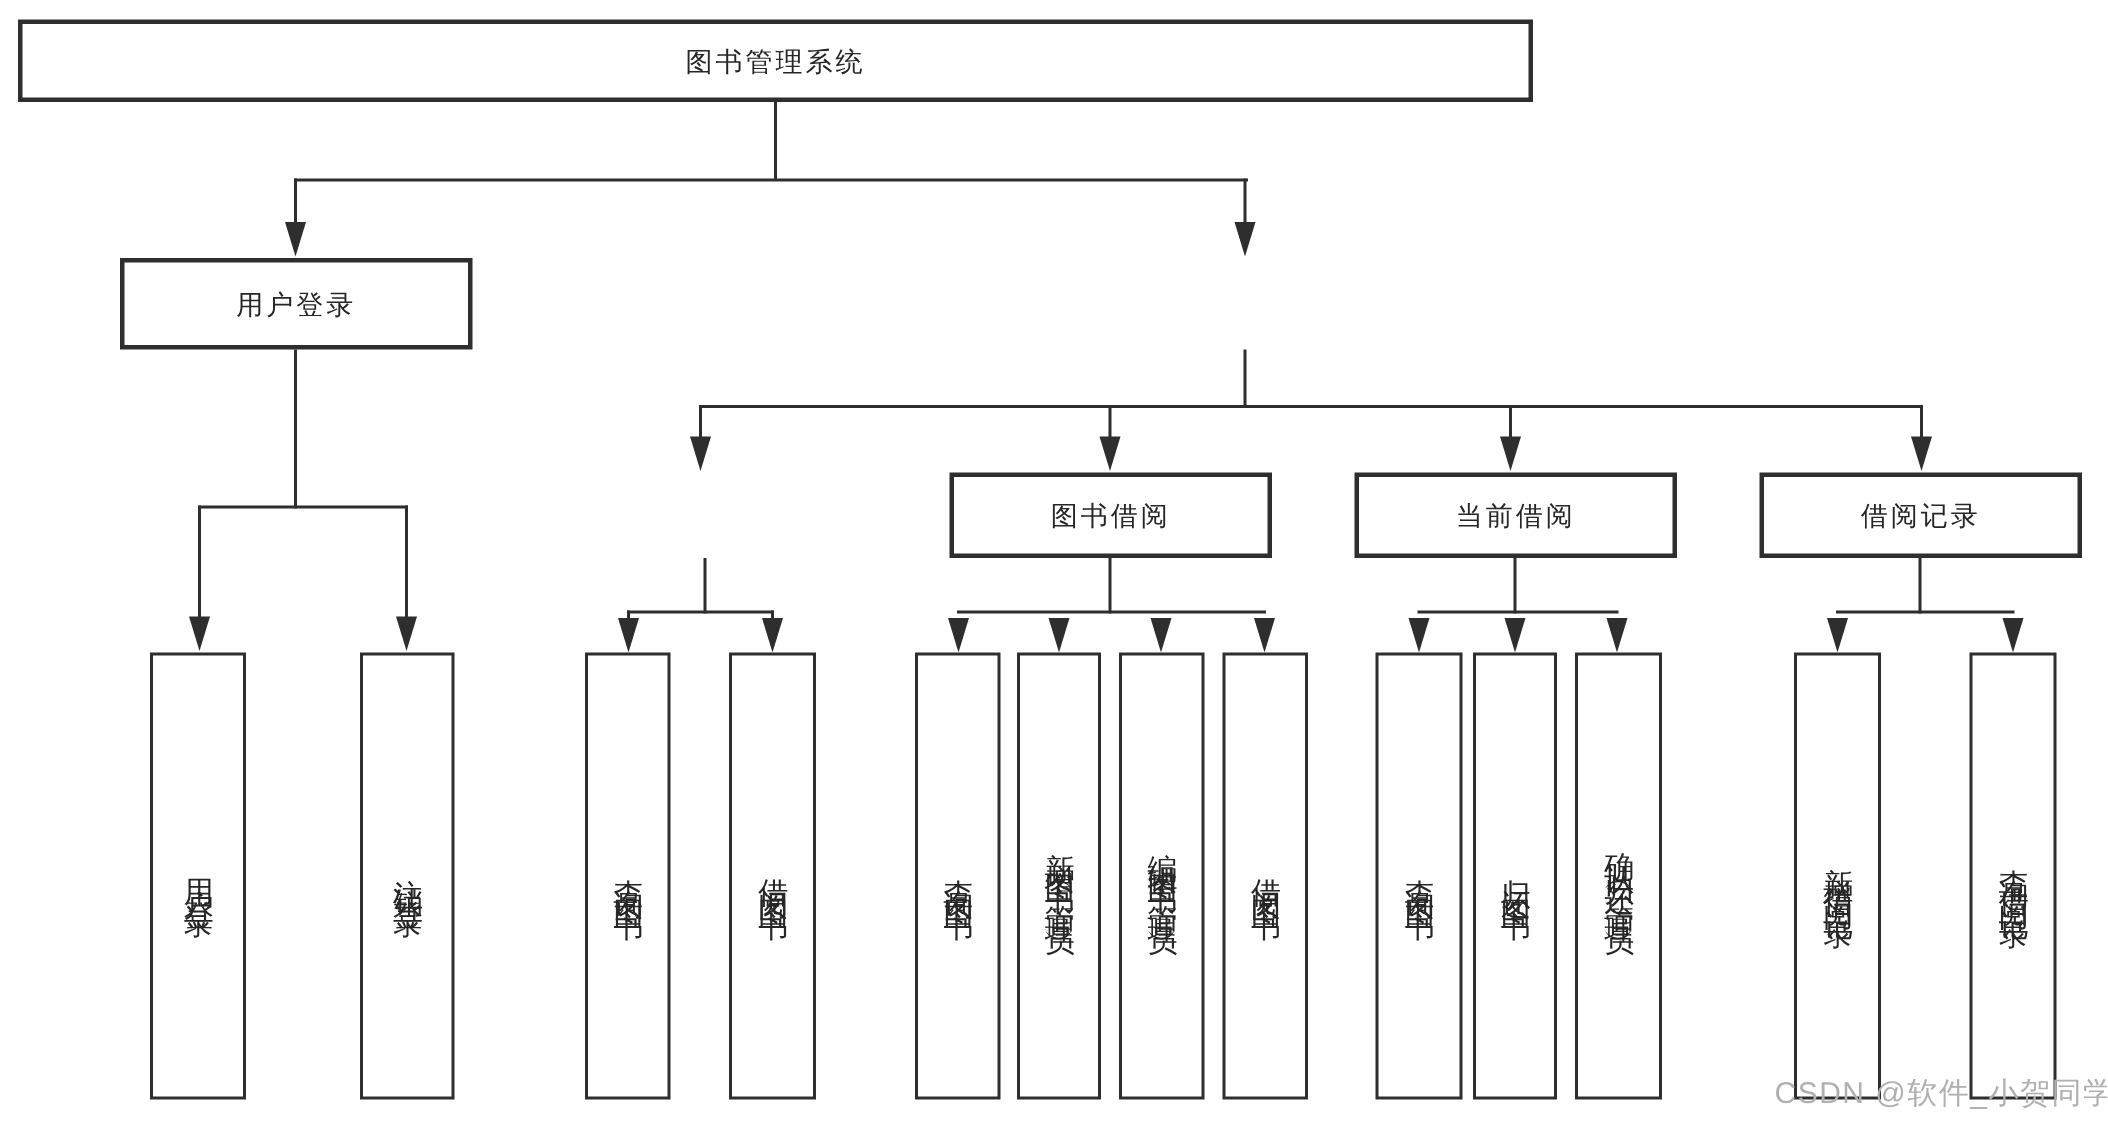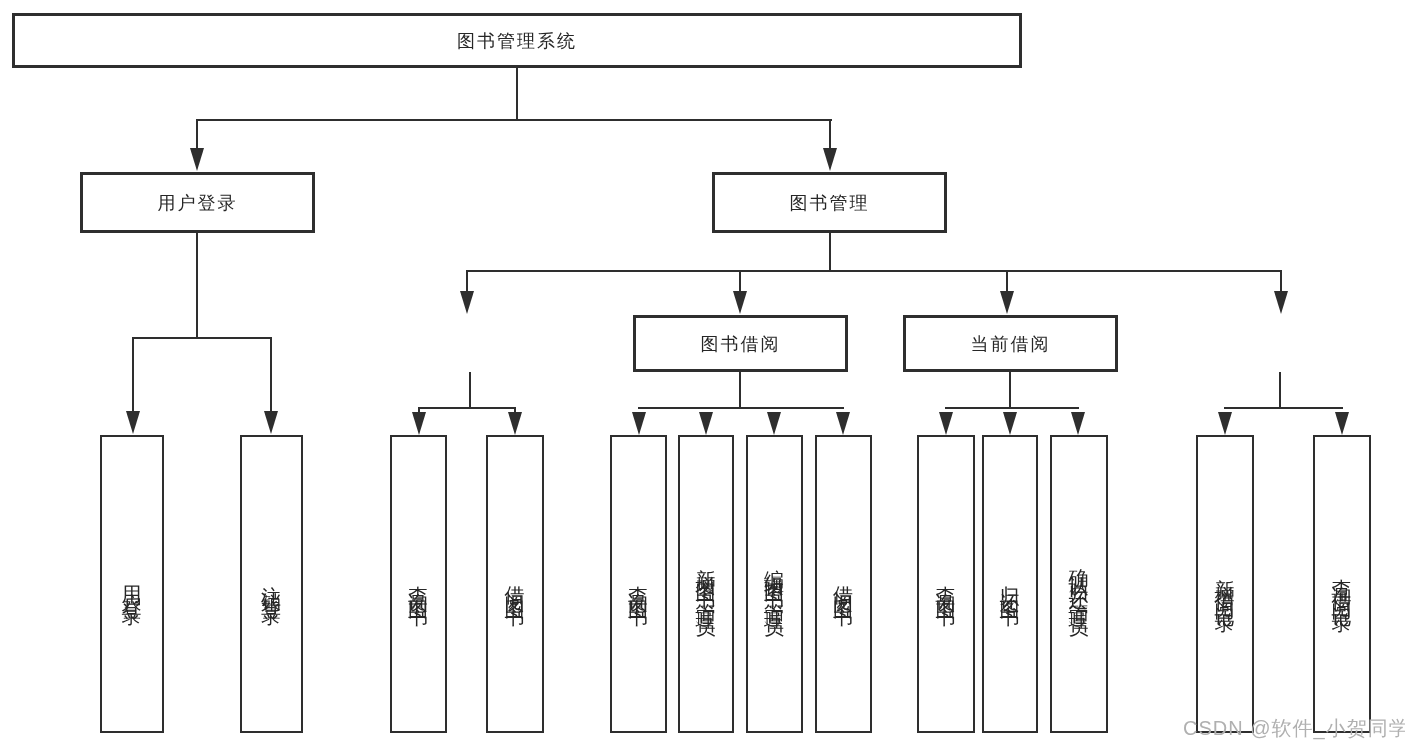--- a/index.html
+++ b/index.html
@@ -44,23 +44,20 @@
   <div class="vline" style="left:516px;top:66px;height:54px;"></div>
   <div class="hline" style="left:196px;top:119px;width:636px;"></div>
   <div class="vline" style="left:196px;top:119px;height:33px;"></div>
   <div class="vline" style="left:829px;top:119px;height:33px;"></div>
   <div class="arrow" style="left:190px;top:148px;"></div>
   <div class="arrow" style="left:823px;top:148px;"></div>
 
   <div class="box hbox" style="left:80px;top:172px;width:235px;height:61px;">
     <span>用户登录</span>
   </div>
-  <div class="box hbox" style="left:712px;top:172px;width:235px;height:61px;">
-    <span>图书管理</span>
-  </div>
 
   <div class="vline" style="left:196px;top:233px;height:106px;"></div>
   <div class="hline" style="left:132px;top:337px;width:140px;"></div>
   <div class="vline" style="left:132px;top:337px;height:76px;"></div>
   <div class="vline" style="left:270px;top:337px;height:76px;"></div>
   <div class="arrow" style="left:126px;top:411px;"></div>
   <div class="arrow" style="left:264px;top:411px;"></div>
 
   <div class="vline" style="left:829px;top:233px;height:39px;"></div>
   <div class="hline" style="left:466px;top:270px;width:816px;"></div>
@@ -71,20 +68,23 @@
   <div class="arrow" style="left:460px;top:291px;"></div>
   <div class="arrow" style="left:733px;top:291px;"></div>
   <div class="arrow" style="left:1000px;top:291px;"></div>
   <div class="arrow" style="left:1274px;top:291px;"></div>
 
   <div class="box hbox" style="left:903px;top:315px;width:215px;height:57px;">
     <span>当前借阅</span>
   </div>
   <div class="box hbox" style="left:633px;top:315px;width:215px;height:57px;">
     <span>图书借阅</span>
+  </div>
+  <div class="box hbox" style="left:1173px;top:315px;width:215px;height:57px;">
+    <span>借阅记录</span>
   </div>
 
   <div class="vline" style="left:469px;top:372px;height:37px;"></div>
   <div class="hline" style="left:418px;top:407px;width:98px;"></div>
   <div class="vline" style="left:418px;top:407px;height:9px;"></div>
   <div class="vline" style="left:514px;top:407px;height:9px;"></div>
   <div class="arrow" style="left:412px;top:412px;"></div>
   <div class="arrow" style="left:508px;top:412px;"></div>
 
   <div class="vline" style="left:739px;top:372px;height:37px;"></div>

